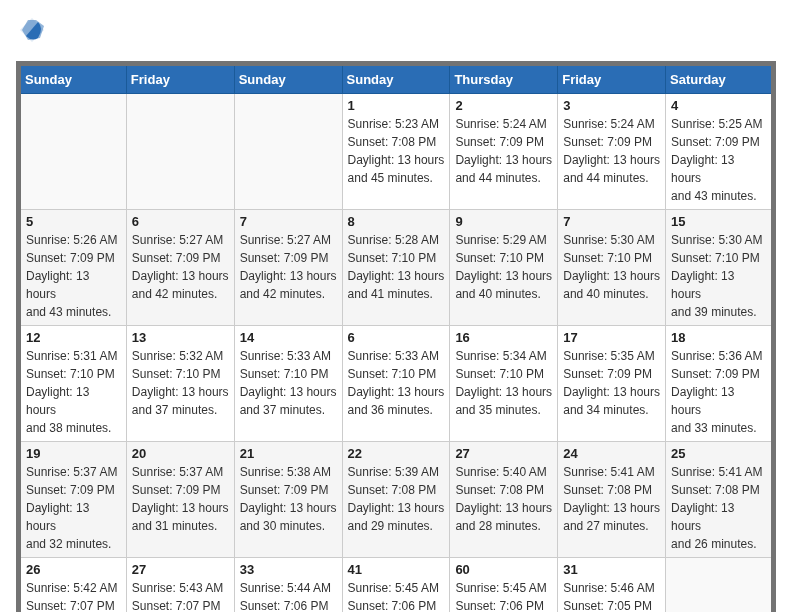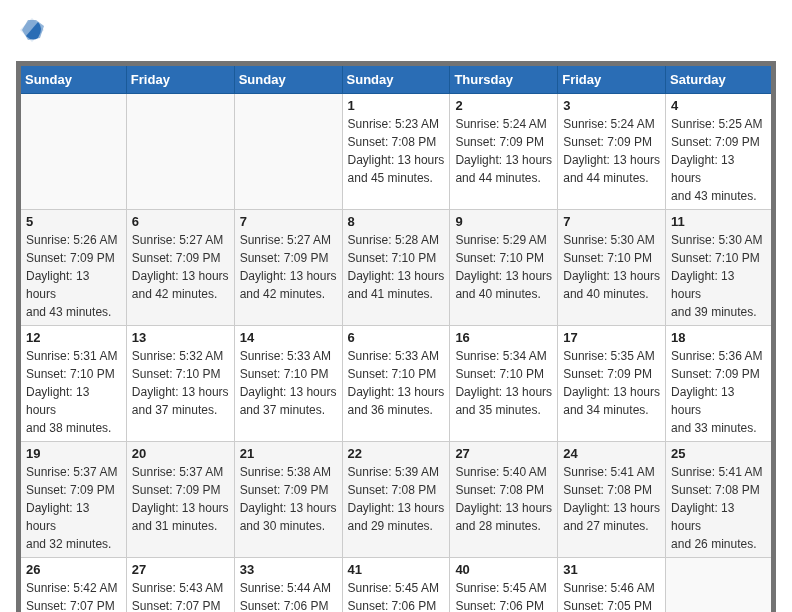--- a/index.html
+++ b/index.html
@@ -163,21 +163,21 @@
         </td>
         <td>
           <span class="day-number">9</span>
           <div class="day-info">Sunrise: 5:29 AM<br>Sunset: 7:10 PM<br>Daylight: 13 hours<br>and 40 minutes.</div>
         </td>
         <td>
           <span class="day-number">7</span>
           <div class="day-info">Sunrise: 5:30 AM<br>Sunset: 7:10 PM<br>Daylight: 13 hours<br>and 40 minutes.</div>
         </td>
         <td>
-          <span class="day-number">11</span>
+          <span class="day-number">15</span>
           <div class="day-info">Sunrise: 5:30 AM<br>Sunset: 7:10 PM<br>Daylight: 13 hours<br>and 39 minutes.</div>
         </td>
       </tr>
       <tr>
         <td>
           <span class="day-number">12</span>
           <div class="day-info">Sunrise: 5:31 AM<br>Sunset: 7:10 PM<br>Daylight: 13 hours<br>and 38 minutes.</div>
         </td>
         <td>
           <span class="day-number">13</span>
@@ -245,21 +245,21 @@
         </td>
         <td>
           <span class="day-number">33</span>
           <div class="day-info">Sunrise: 5:44 AM<br>Sunset: 7:06 PM<br>Daylight: 13 hours<br>and 22 minutes.</div>
         </td>
         <td>
           <span class="day-number">41</span>
           <div class="day-info">Sunrise: 5:45 AM<br>Sunset: 7:06 PM<br>Daylight: 13 hours<br>and 21 minutes.</div>
         </td>
         <td>
-          <span class="day-number">40</span>
+          <span class="day-number">60</span>
           <div class="day-info">Sunrise: 5:45 AM<br>Sunset: 7:06 PM<br>Daylight: 13 hours<br>and 20 minutes.</div>
         </td>
         <td>
           <span class="day-number">31</span>
           <div class="day-info">Sunrise: 5:46 AM<br>Sunset: 7:05 PM<br>Daylight: 13 hours<br>and 19 minutes.</div>
         </td>
         <td class="empty-cell"></td>
       </tr>
     </tbody>
 </table>

